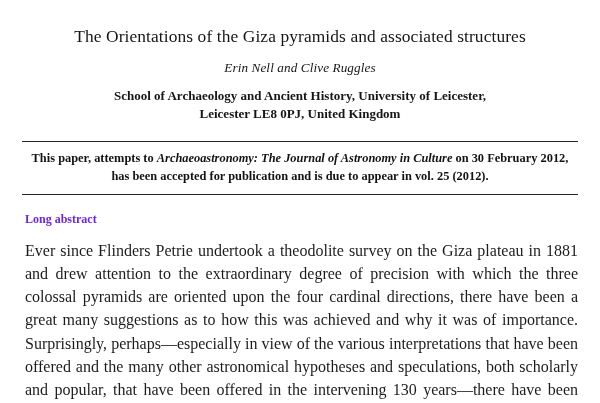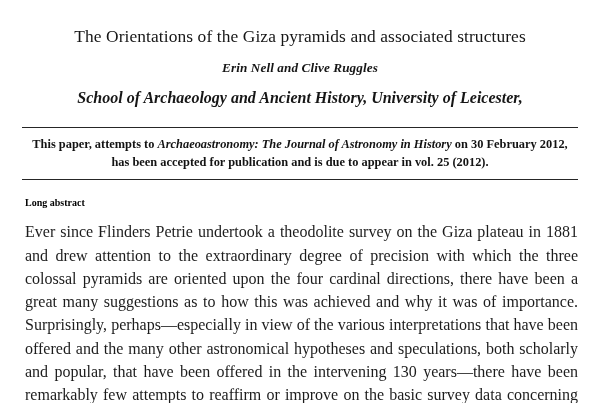--- a/index.html
+++ b/index.html
@@ -35,29 +35,28 @@
     line-height: 1.2;
     margin: 0;
     letter-spacing: 0.1px;
     color: #161616;
   }
 
   .authors {
     margin-top: 13px;
     font-size: 13.2px;
     font-style: italic;
-    font-weight: 700;
+    font-weight: 400;
     letter-spacing: 0.1px;
     color: #161616;
   }
 
   .affiliation {
     margin-top: 11px;
-    font-size: 16px;
-    font-style: italic;
+    font-size: 13px;
     font-weight: 600;
     line-height: 1.42;
     color: #161616;
   }
 
   
   .notice {
     margin: 17px 22px 0 22px;
     border-top: 1.6px solid #262626;
     border-bottom: 1.6px solid #262626;
@@ -70,23 +69,23 @@
     line-height: 1.48;
     color: #131313;
   }
   .notice-line i {
     font-style: italic;
   }
 
   
   .section-heading {
     margin: 17px 0 0 25px;
-    font-size: 10px;
+    font-size: 12px;
     font-weight: 700;
-    color: #000000;
+    color: #6d28d9;
   }
 
   
   .abstract {
     margin: 12px 22px 0 25px;
     font-size: 16px;
     line-height: 1.455;
     text-align: justify;
     text-justify: inter-word;
     color: #1c1c1c;
@@ -98,24 +97,25 @@
 
 <div class="page">
 
   <div class="title-block">
     <h1 class="paper-title">The Orientations of the Giza pyramids and associated structures</h1>
 
     <div class="authors">Erin Nell and Clive Ruggles</div>
 
     <div class="affiliation">
       <div>School of Archaeology and Ancient History, University of Leicester,</div>
+      <div>Leicester LE8 0PJ, United Kingdom</div>
     </div>
   </div>
 
   <div class="notice">
-    <div class="notice-line"><span>This paper, attempts to </span><i>Archaeoastronomy: The Journal of Astronomy in History</i><span> on 30 February 2012, has been accepted for publication and is due to appear in vol. 25 (2012).</span></div>
+    <div class="notice-line"><span>This paper, attempts to </span><i>Archaeoastronomy: The Journal of Astronomy in Culture</i><span> on 30 February 2012, has been accepted for publication and is due to appear in vol. 25 (2012).</span></div>
   </div>
 
   <h2 class="section-heading">Long abstract</h2>
 
   <p class="abstract">Ever since Flinders Petrie undertook a theodolite survey on the Giza plateau in 1881 and drew attention to the extraordinary degree of precision with which the three colossal pyramids are oriented upon the four cardinal directions, there have been a great many suggestions as to how this was achieved and why it was of importance. Surprisingly, perhaps—especially in view of the various interpretations that have been offered and the many other astronomical hypotheses and speculations, both scholarly and popular, that have been offered in the intervening 130 years—there have been remarkably few attempts to reaffirm or improve on the basic survey data concerning the primary orientations. Existing discussions typically depend upon measurements dating back at least 25 years and in part, either explicitly or implicitly, right back to Petrie's own. Nor have these data generally been considered in the broader context of the orientations of the numerous other structures—in particular, the smaller pyramids and mastabas, as well as the valley and mortuary temples—in the vicinity.</p>
 
 </div>
 
 </body></html>

